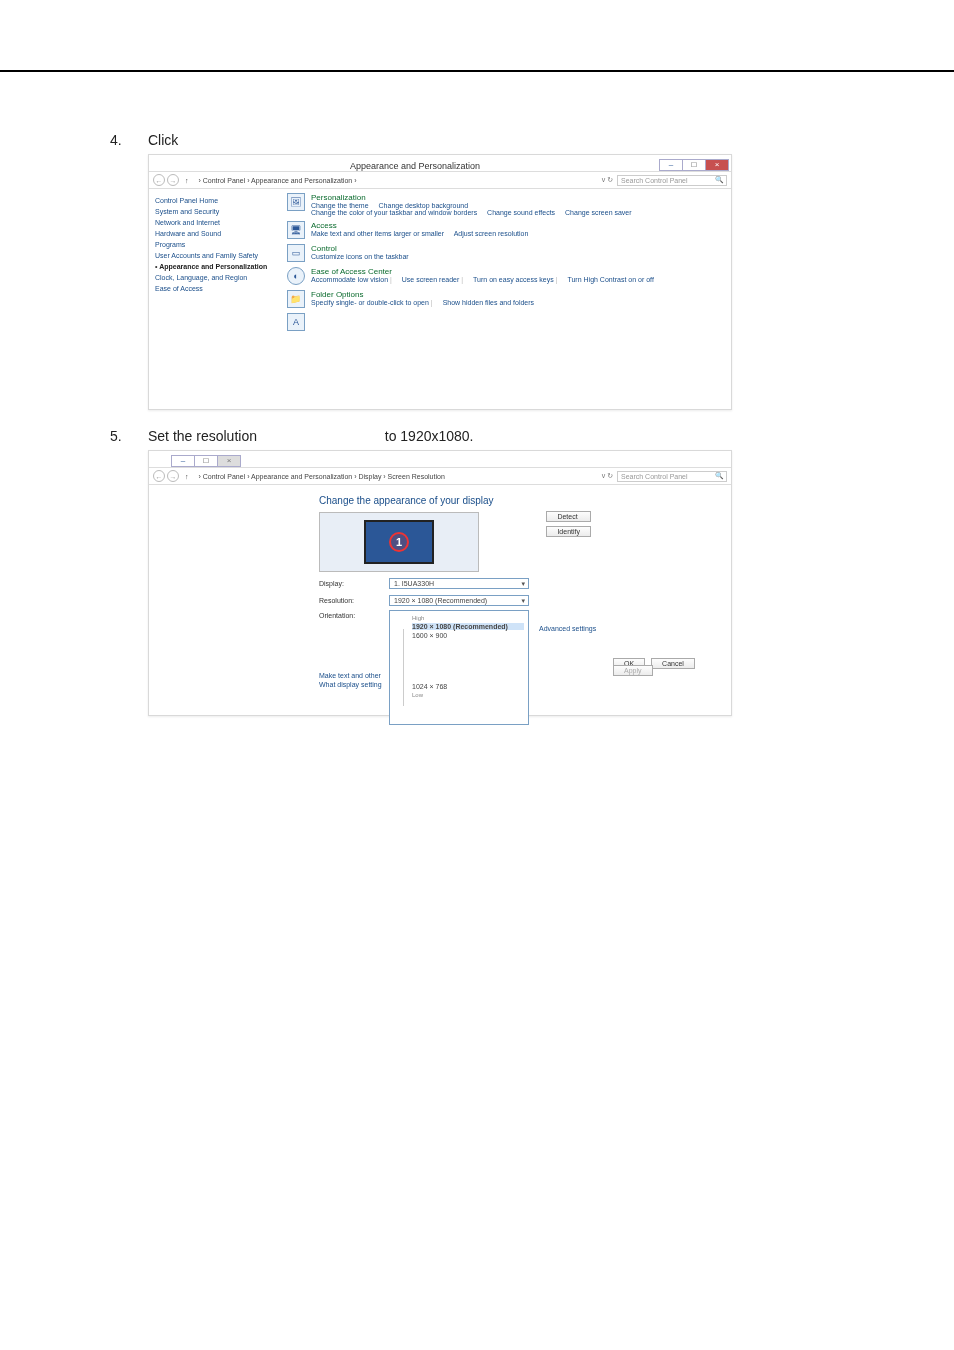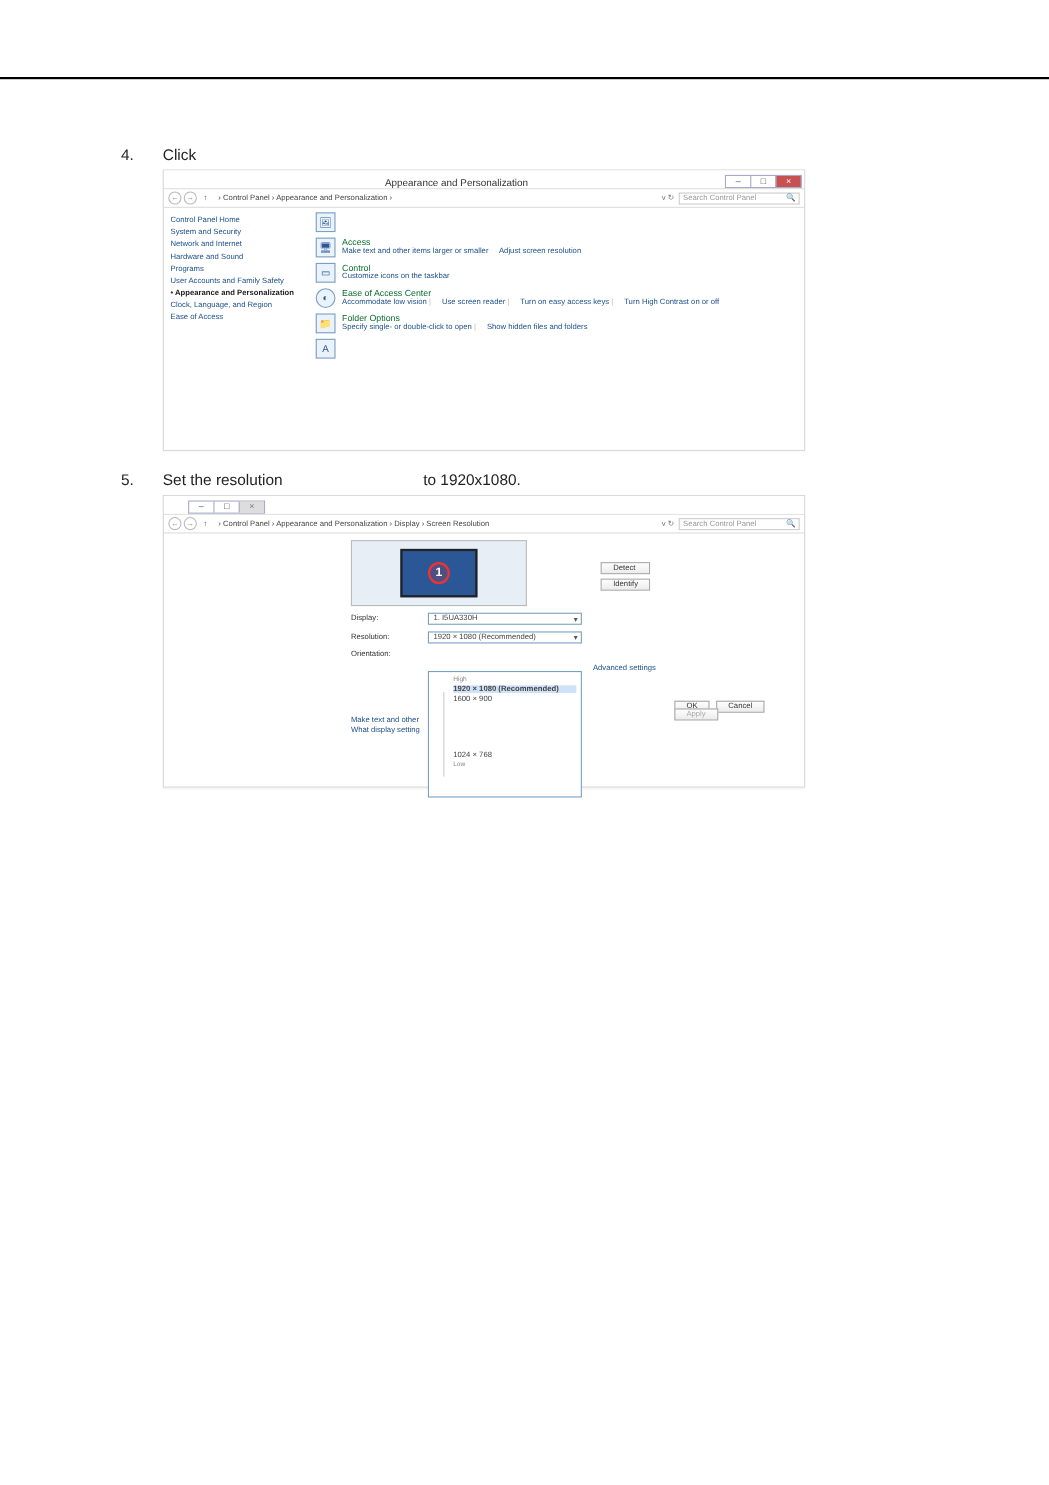--- a/index.html
+++ b/index.html
@@ -255,20 +255,28 @@
           <div class="item">Hardware and Sound</div>
           <div class="item">Programs</div>
           <div class="item">User Accounts and Family Safety</div>
           <div class="item active bullet">Appearance and Personalization</div>
           <div class="item">Clock, Language, and Region</div>
           <div class="item">Ease of Access</div>
         </div>
         <div class="main1">
           <div class="cat">
             <div class="ico">🖼</div>
+            <div class="txt">
+              <div class="h">Personalization</div>
+              <span class="lk">Change the theme</span>
+              <span class="lk">Change desktop background</span><br>
+              <span class="lk">Change the color of your taskbar and window borders</span>
+              <span class="lk">Change sound effects</span>
+              <span class="lk">Change screen saver</span>
+            </div>
           </div>
           <div class="cat">
             <div class="ico">🖥</div>
             <div class="txt">
               <div class="h">Access</div>
               <span class="lk">Make text and other items larger or smaller</span>
               <span class="lk">Adjust screen resolution</span>
             </div>
           </div>
           <div class="cat">
@@ -325,20 +333,21 @@
       </div>
       <div class="addr">
         <span class="arrow">←</span>
         <span class="arrow">→</span>
         <span style="margin:0 4px">↑</span>
         <span class="crumbs">› Control Panel › Appearance and Personalization › Display › Screen Resolution</span>
         <span class="vc">v  ↻</span>
         <span class="search">Search Control Panel</span>
       </div>
       <div class="body2">
+        <div class="h2">Change the appearance of your display</div>
 
         <div style="display:flex;align-items:flex-start;gap:40px;">
           <div class="preview">
             <div class="mon">
               <div class="circ">1</div>
             </div>
           </div>
           <div class="sidebtns">
             <div class="btn">Detect</div>
             <div class="btn">Identify</div>

